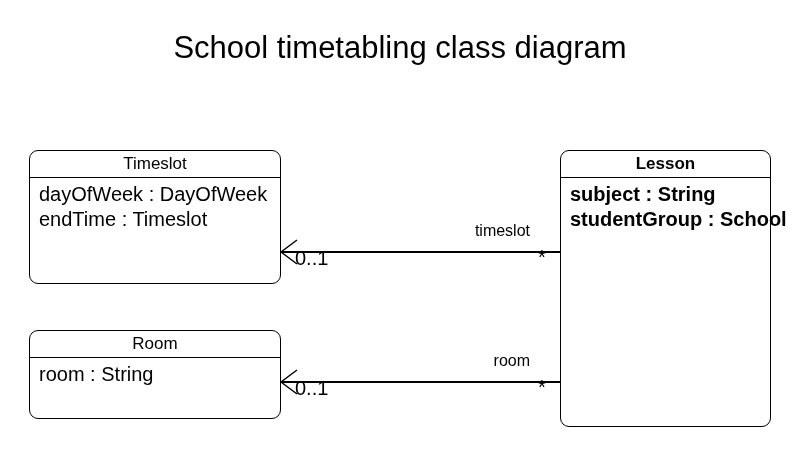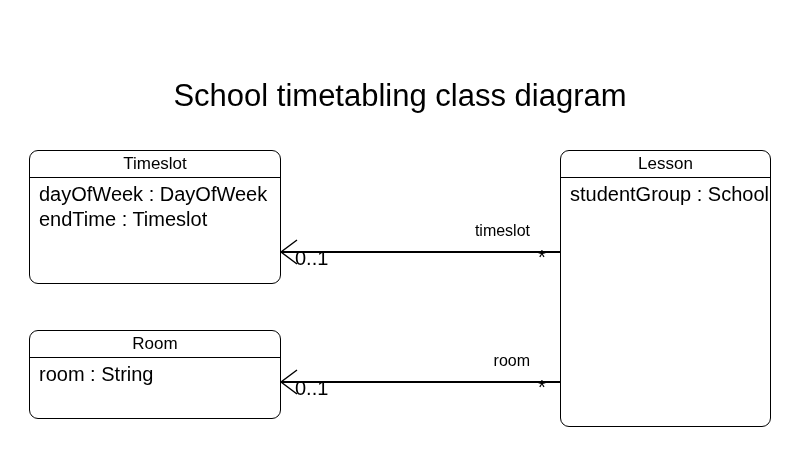--- a/index.html
+++ b/index.html
@@ -26,21 +26,20 @@
     position: absolute;
     left: 0;
     top: 28px;
     width: 800px;
     text-align: center;
     font-size: 31px;
     font-weight: normal;
     letter-spacing: 0px;
     color: #000000;
     line-height: 40px;
-    margin-top: 48px;
   }
   
   .uml-class {
     position: absolute;
     box-sizing: border-box;
     border: 1px solid #000000;
     border-radius: 9px;
     background: #ffffff;
   }
   .uml-class-name {
@@ -70,20 +69,21 @@
     left: 29px;
     top: 330px;
     width: 252px;
     height: 89px;
   }
   #class-lesson {
     left: 560px;
     top: 150px;
     width: 211px;
     height: 277px;
+    font-weight: bold;
   }
   
   .assoc-name {
     position: absolute;
     font-size: 16px;
     line-height: 18px;
     white-space: nowrap;
     text-align: right;
   }
   .assoc-mult {
@@ -126,20 +126,21 @@
 <div class="uml-class" id="class-room">
   <div class="uml-class-name">Room</div>
   <div class="uml-attrs">
     <div class="uml-attr">room : String</div>
   </div>
 </div>
 
 <div class="uml-class" id="class-lesson">
   <div class="uml-class-name">Lesson</div>
   <div class="uml-attrs">
+    <div class="uml-attr">subject : String</div>
     <div class="uml-attr">studentGroup : School</div>
   </div>
 </div>
 
 <div class="assoc-name" id="assoc-timeslot-name">timeslot</div>
 <div class="assoc-mult" id="assoc-timeslot-mult-target">0..1</div>
 <div class="assoc-mult" id="assoc-timeslot-mult-source">*</div>
 
 <div class="assoc-name" id="assoc-room-name">room</div>
 <div class="assoc-mult" id="assoc-room-mult-target">0..1</div>

